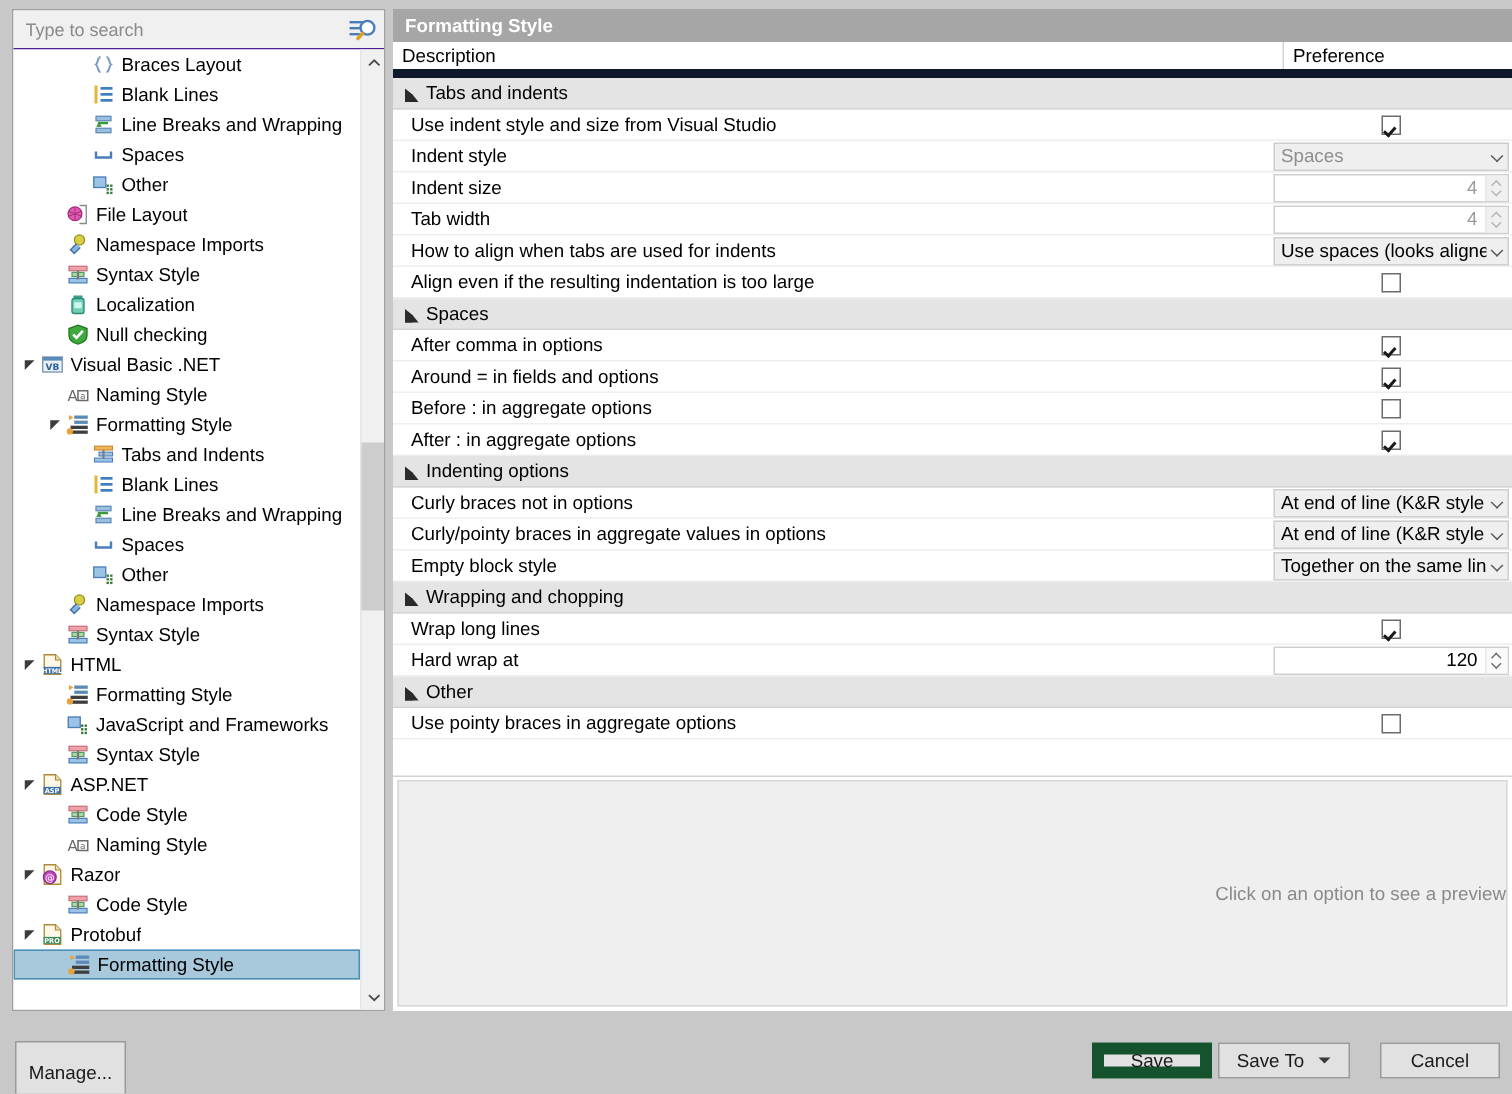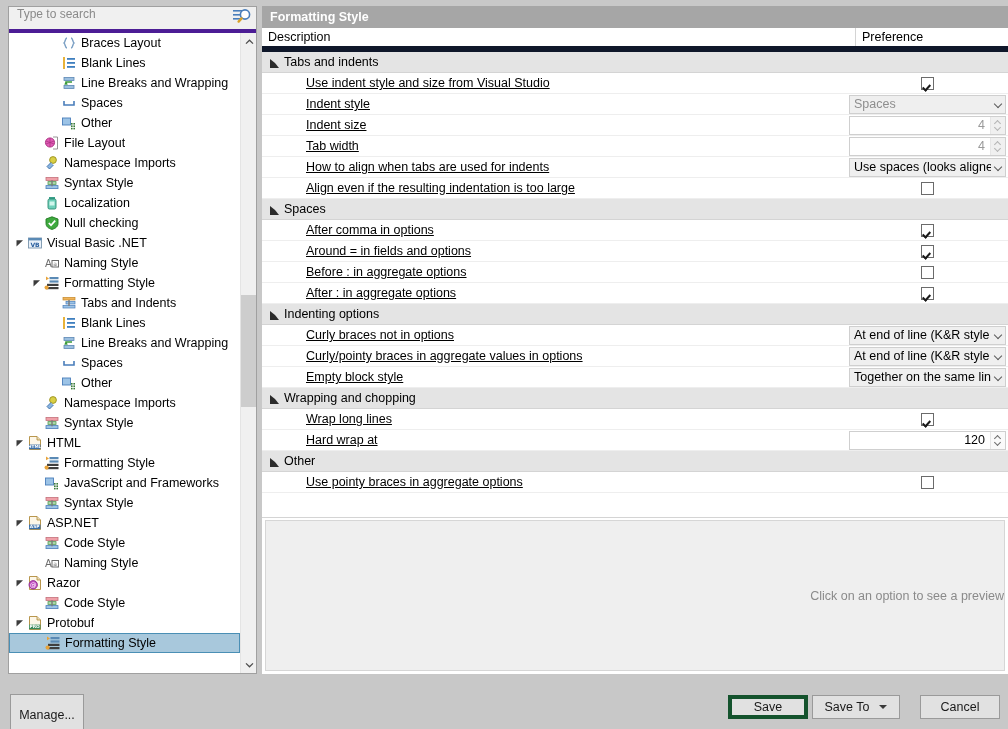--- a/index.html
+++ b/index.html
@@ -18,22 +18,22 @@
   #left-panel {
     position: absolute; left: 8px; top: 6px;
     width: 249px; height: 668px;
     background: #ffffff;
     border: 1px solid #a0a0a0;
     display: flex; flex-direction: column;
   }
   #search-box {
     height: 26px; flex: 0 0 26px;
     background: #f0f0f0;
-    border-bottom: 4px solid #4c1d95;
-    display: flex; align-items: flex-start;
+    border-bottom: 1px solid #4c1d95;
+    display: flex; align-items: center;
     padding: 0 4px 0 8px;
   }
   #search-input {
     flex: 1 1 auto; border: none; outline: none;
     background: transparent;
     font-family: "Liberation Sans", sans-serif;
     font-size: 12px; color: #8a8a8a;
     padding: 0;
   }
   #search-input::placeholder { color: #8a8a8a; }
@@ -124,21 +124,21 @@
     border-bottom: 5px solid #2b2b2b;
     border-top: 4px solid transparent;
     border-right: 4px solid transparent;
   }
 
   .opt-row {
     height: 21px; display: flex; align-items: center;
     border-bottom: 1px solid #eeeeee;
     font-size: 12.5px;
   }
-  .opt-desc { flex: 1 1 auto; padding-left: 44px; white-space: nowrap; overflow: hidden; text-decoration: underline; }
+  .opt-desc { flex: 1 1 auto; padding-left: 12px; white-space: nowrap; overflow: hidden; }
   .opt-pref {
     flex: 0 0 160px; height: 21px;
     display: flex; align-items: center; justify-content: center;
     position: relative; padding-right: 1px;
   }
 
   
   .cb {
     width: 13px; height: 13px; border: 1px solid #6b6b6b;
     background: #ffffff; position: relative; display: inline-block;
@@ -219,21 +219,21 @@
     position: absolute; left: 0; bottom: 0; width: 1008px; height: 55px;
     background: #c8c8c8;
   }
   .btn {
     position: absolute; background: #e1e1e1;
     border: 1px solid #9a9a9a;
     font-family: "Liberation Sans", sans-serif; font-size: 12.5px;
     color: #1a1a1a; display: flex; align-items: center; justify-content: center;
     cursor: default;
   }
-  .btn.primary { border: 4px solid #14532d; background: #e1e1e1; }
+  .btn.primary { border: 8px solid #14532d; background: #e1e1e1; }
   #btn-manage { left: 10px; top: 694px; width: 74px; height: 41px; }
   #btn-save   { left: 728px; top: 695px; width: 80px; height: 24px; }
   #btn-saveto { left: 812px; top: 695px; width: 88px; height: 24px; }
   #btn-cancel { left: 920px; top: 695px; width: 80px; height: 24px; }
   #btn-saveto .st-label { margin-right: 10px; }
   .dncaret {
     width: 0; height: 0;
     border-left: 4px solid transparent; border-right: 4px solid transparent;
     border-top: 4px solid #3a3a3a;
   }

